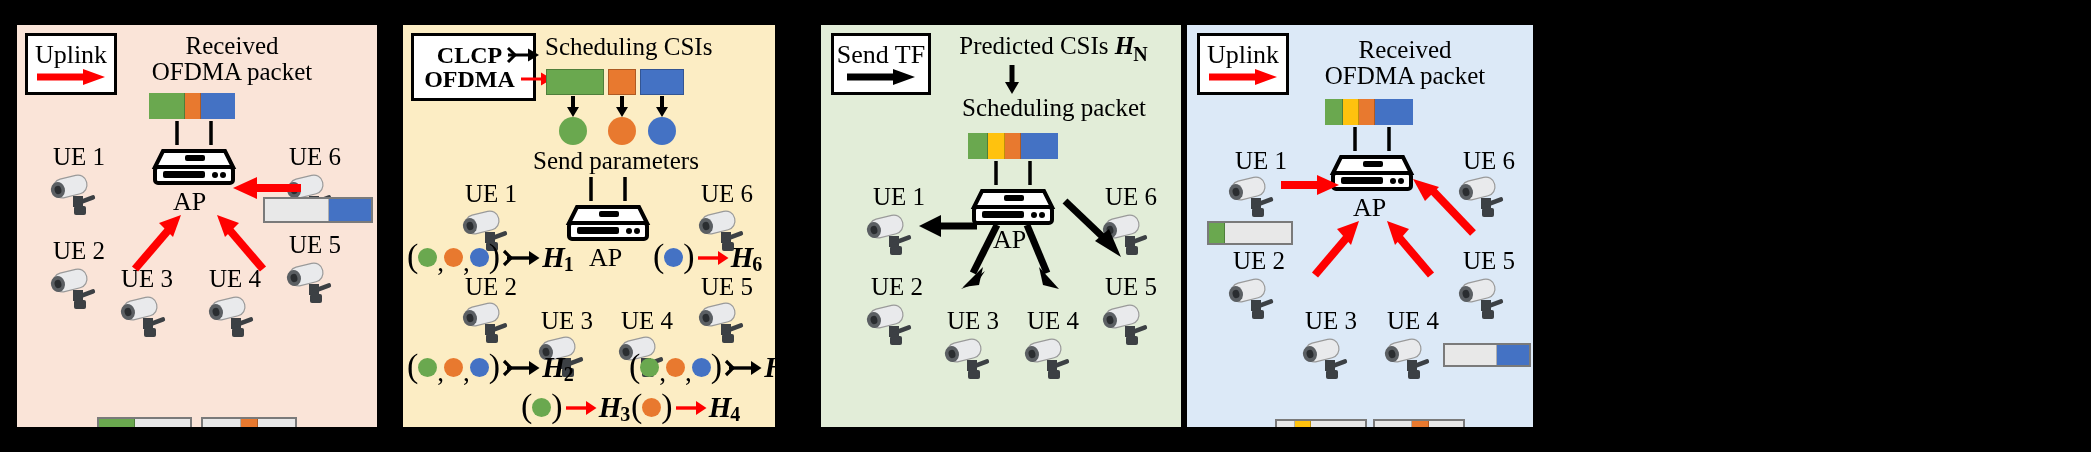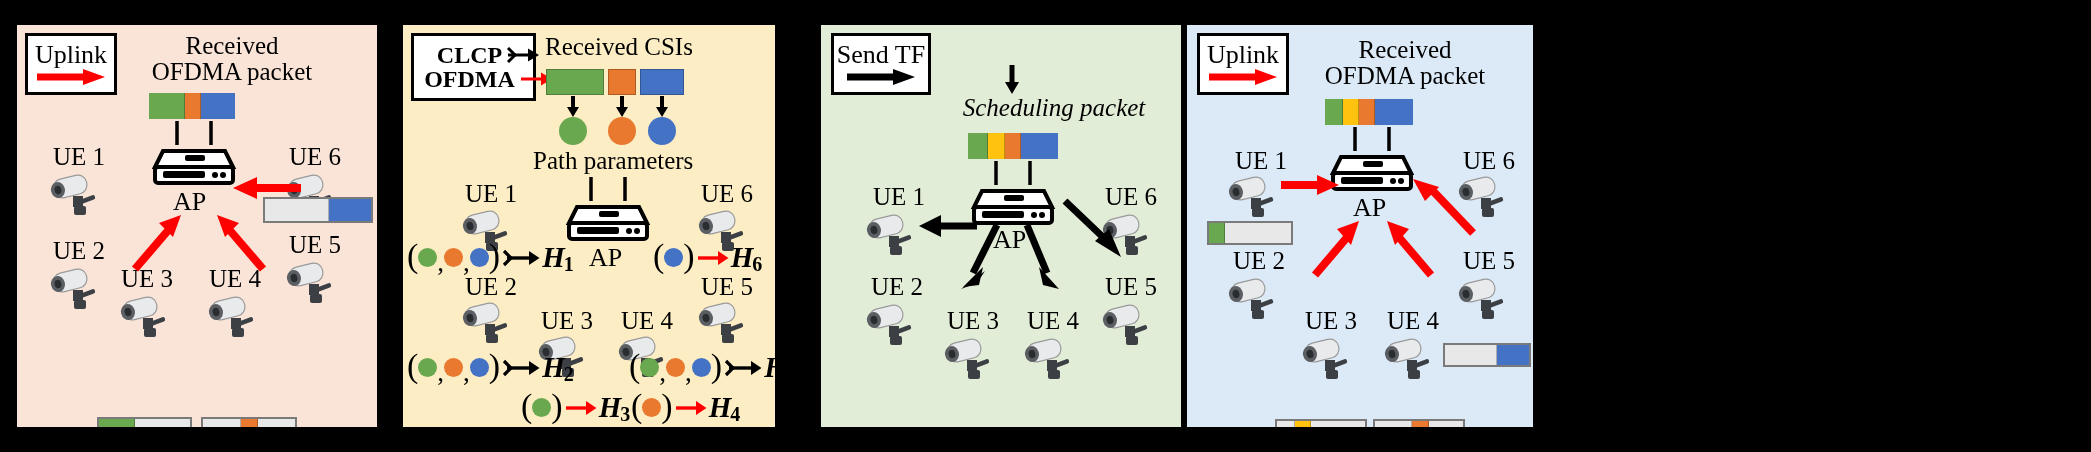--- a/index.html
+++ b/index.html
@@ -281,21 +281,21 @@
       </div>
       <div class="legend-row">
         <span class="legend-label">OFDMA</span>
         <svg width="34" height="16" viewBox="0 0 34 16">
           <line x1="2" y1="8" x2="24" y2="8" stroke="#FF0000" stroke-width="3"></line>
           <polygon points="22,1.5 33,8 22,14.5" fill="#FF0000"></polygon>
         </svg>
       </div>
     </div>
 
-    <div class="csi-label" style="left:142px; top:8px;">Received CSIs</div>
+    <div class="csi-label" style="left:142px; top:8px;">Scheduling CSIs</div>
 
     <div class="csi-box" style="left:143px; top:44px; width:58px; height:26px; background:#6AA84F;"></div>
     <div class="csi-box" style="left:205px; top:44px; width:28px; height:26px; background:#E8792F;"></div>
     <div class="csi-box" style="left:237px; top:44px; width:44px; height:26px; background:#4472C4;"></div>
 
     <svg style="position:absolute; left:162px; top:71px;" width="16" height="22" viewBox="0 0 16 22">
       <line x1="8" y1="0" x2="8" y2="13" stroke="#000" stroke-width="4"></line>
       <polygon points="2,11 14,11 8,21" fill="#000"></polygon>
     </svg>
     <svg style="position:absolute; left:211px; top:71px;" width="16" height="22" viewBox="0 0 16 22">
@@ -304,21 +304,21 @@
     </svg>
     <svg style="position:absolute; left:251px; top:71px;" width="16" height="22" viewBox="0 0 16 22">
       <line x1="8" y1="0" x2="8" y2="13" stroke="#000" stroke-width="4"></line>
       <polygon points="2,11 14,11 8,21" fill="#000"></polygon>
     </svg>
 
     <div class="pdot" style="left:156px; top:92px; width:28px; height:28px; background:#6AA84F;"></div>
     <div class="pdot" style="left:205px; top:92px; width:28px; height:28px; background:#E8792F;"></div>
     <div class="pdot" style="left:245px; top:92px; width:28px; height:28px; background:#4472C4;"></div>
 
-    <div class="csi-label" style="left:130px; top:122px;">Path parameters</div>
+    <div class="csi-label" style="left:130px; top:122px;">Send parameters</div>
 
     <svg class="router" style="left:160px; top:150px;" width="90" height="68" viewBox="0 0 90 68">
       <line x1="28" y1="2" x2="28" y2="26" stroke="#000" stroke-width="3.5"></line>
       <line x1="62" y1="2" x2="62" y2="26" stroke="#000" stroke-width="3.5"></line>
       <path d="M14 32 L76 32 L84 48 L6 48 Z" fill="#fff" stroke="#000" stroke-width="4"></path>
       <rect x="36" y="36" width="20" height="6" rx="2" fill="#000"></rect>
       <rect x="6" y="48" width="78" height="16" rx="3" fill="#fff" stroke="#000" stroke-width="4"></rect>
       <rect x="14" y="52" width="42" height="7" rx="2" fill="#000"></rect>
       <circle cx="66" cy="56" r="3" fill="#000"></circle>
       <circle cx="74" cy="56" r="3" fill="#000"></circle>
@@ -470,27 +470,31 @@
   <div class="panel" id="panel-3">
 
     <div class="legend-box" style="left:10px; top:8px; width:100px; height:62px;">
       <div class="legend-label">Send TF</div>
       <svg class="arrow-svg" width="72" height="18" viewBox="0 0 72 18">
         <line x1="2" y1="9" x2="52" y2="9" stroke="#000" stroke-width="7"></line>
         <polygon points="48,1 70,9 48,17" fill="#000"></polygon>
       </svg>
     </div>
 
+    <div class="cap" style="left:118px; top:8px; width:230px;">
+      <span>Predicted CSIs</span>
+      <span class="bold-ital">H</span><span class="hsub">N</span>
+    </div>
 
     <svg style="position:absolute; left:182px; top:40px;" width="18" height="30" viewBox="0 0 18 30">
       <line x1="9" y1="0" x2="9" y2="20" stroke="#000" stroke-width="5"></line>
       <polygon points="2,17 16,17 9,29" fill="#000"></polygon>
     </svg>
 
-    <div class="cap" style="left:118px; top:70px; width:230px;font-style:italic;">Scheduling packet</div>
+    <div class="cap" style="left:118px; top:70px; width:230px;">Scheduling packet</div>
 
     <div class="bar noborder" id="p3-sched-bar" style="left:147px; top:108px; width:90px; height:26px;">
         <div class="seg" style="width: 22%; background: rgb(106, 168, 79); border-right: 1px solid rgba(0, 0, 0, 0.25);"></div>
         <div class="seg" style="width: 19%; background: rgb(255, 194, 14); border-right: 1px solid rgba(0, 0, 0, 0.25);"></div>
         <div class="seg" style="width: 18%; background: rgb(232, 121, 47); border-right: 1px solid rgba(0, 0, 0, 0.25);"></div>
         <div class="seg" style="width: 41%; background: rgb(68, 114, 196);"></div>
       </div>
 
     <svg class="router" style="left:147px; top:134px;" width="90" height="68" viewBox="0 0 90 68">
       <line x1="28" y1="2" x2="28" y2="26" stroke="#000" stroke-width="3.5"></line>

